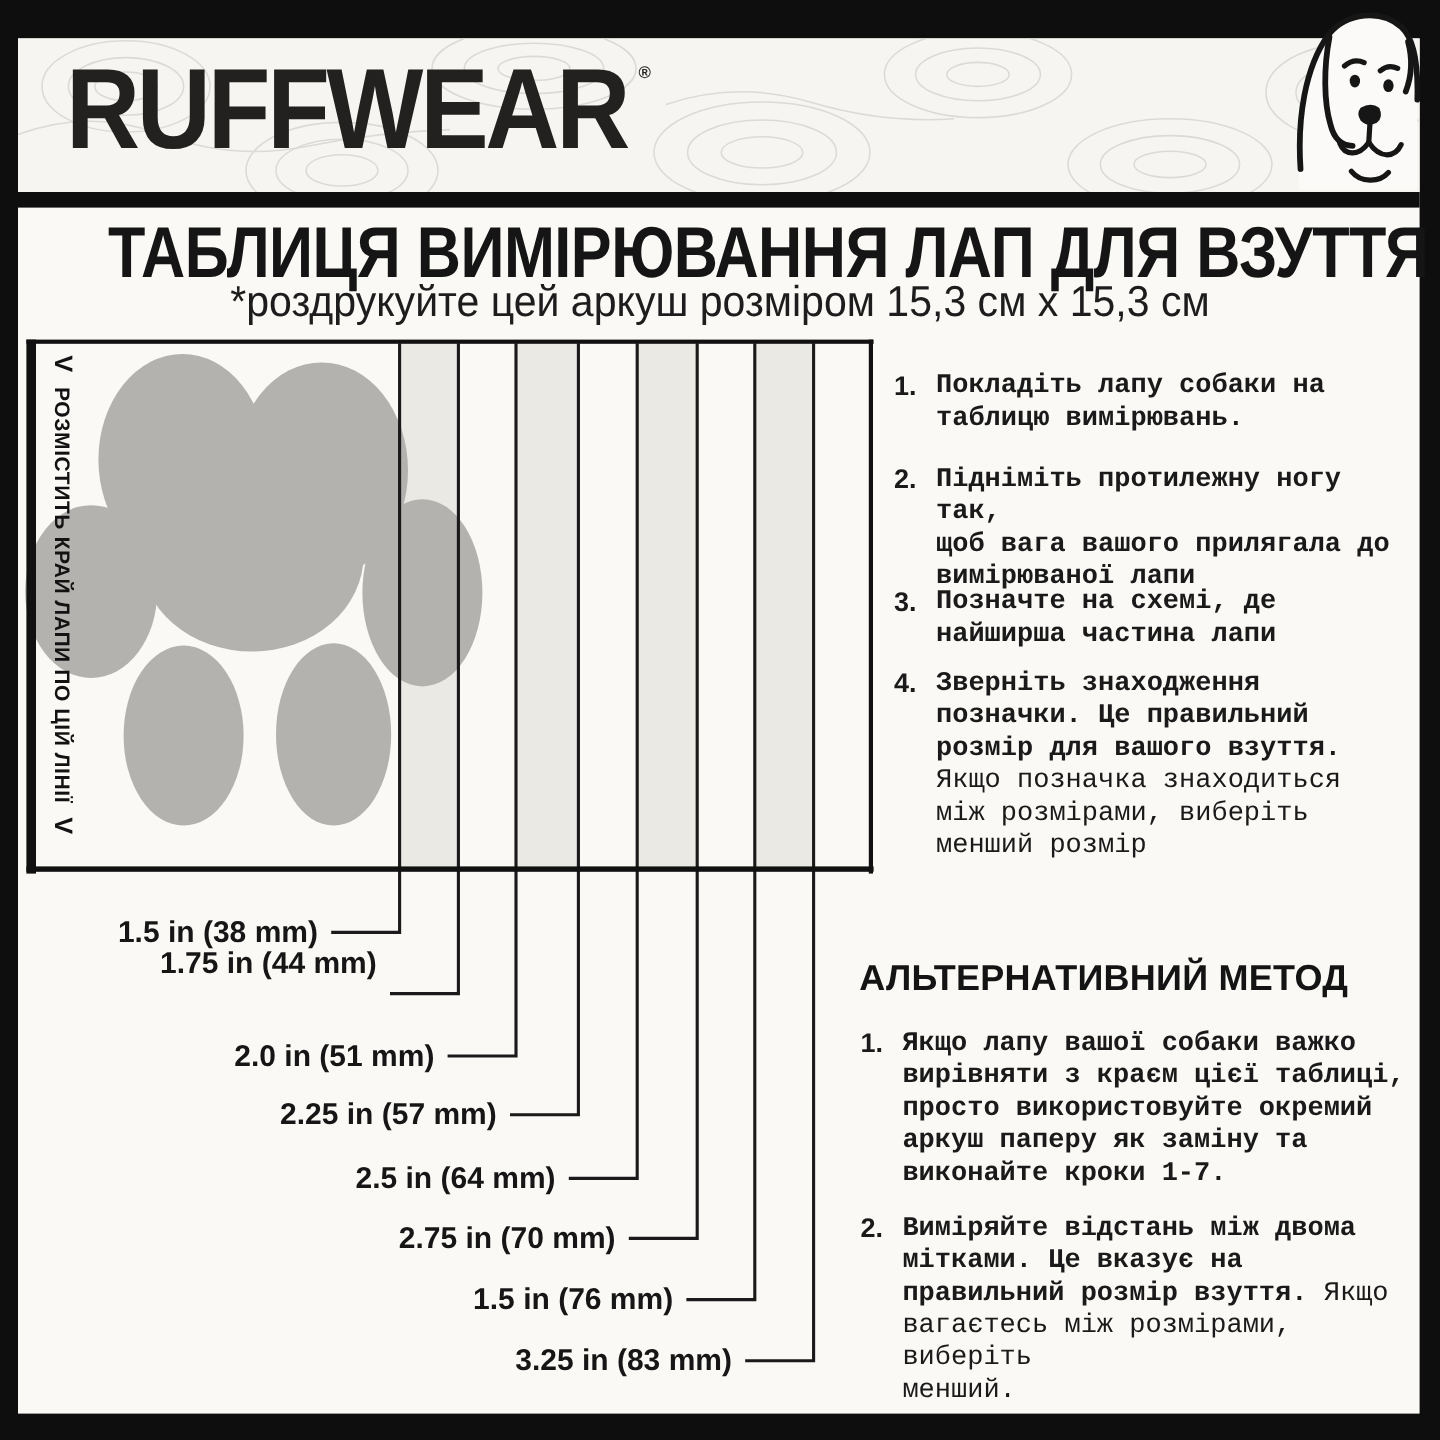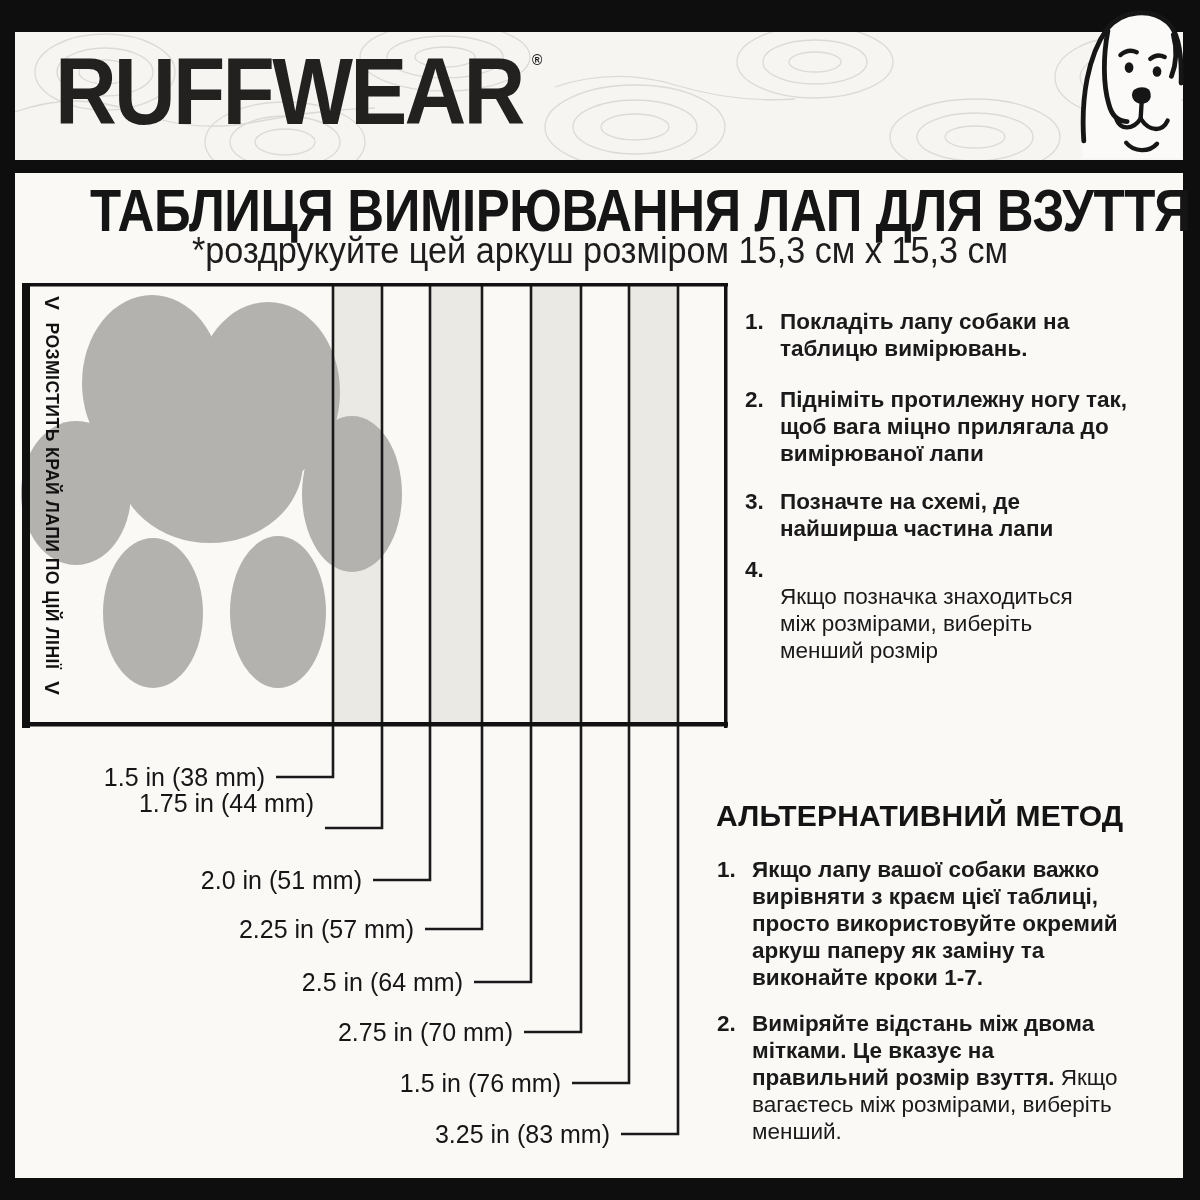--- a/index.html
+++ b/index.html
@@ -30,28 +30,28 @@
   #diagram-svg{left:0;top:0;width:1200px;height:1200px;pointer-events:none;}
   #edge-label{left:34px;top:296px;height:418px;width:30px;writing-mode:vertical-rl;
               font-size:17.5px;font-weight:bold;letter-spacing:.5px;color:#121212;
               white-space:nowrap;}
   #edge-label .arr{display:inline-block;font-size:21px;}
   #edge-label .arr.first{margin-bottom:12px;}
   #edge-label .arr.last{margin-top:12px;}
 
   .size-label{position:absolute;height:34px;line-height:34px;text-align:right;
               font-size:25px;white-space:nowrap;color:#161616;}
-  .size-label b{font-weight:normal;text-align:right;}
-  .size-label span{font-weight:400;text-align:right;}
+  .size-label b{font-weight:bold;text-align:right;}
+  .size-label span{font-weight:700;text-align:right;}
 
   
   .step{position:absolute;display:grid;grid-template-columns:35px 1fr;
         font-size:22.5px;line-height:27px;}
   .step .num{font-weight:bold;}
-  .step .txt{white-space:pre-line;}
+  .step .txt{white-space:pre-line;font-family:Liberation Mono, monospace;}
   .step .txt b{font-weight:bold;}
   .step .txt span{font-weight:400;}
   #alt-heading{left:716px;top:799px;font-size:30px;font-weight:bold;letter-spacing:.2px;
                color:#141414;white-space:nowrap;}
 </style>
 </head>
 <body>
 
 <div id="paper" class="abs"></div>
 
@@ -158,31 +158,33 @@
 <div class="size-label" style="left:0;top:1117px;width:610px"><b>3.25 in</b> <span>(83 mm)</span></div>
 
 <div class="step" style="left:745px;top:308px;width:430px">
   <span class="num">1.</span>
   <span class="txt"><b>Покладіть лапу собаки на
 таблицю вимірювань.</b><span></span></span>
 </div>
 <div class="step" style="left:745px;top:386px;width:430px">
   <span class="num">2.</span>
   <span class="txt"><b>Підніміть протилежну ногу так,
-щоб вага міцно прилягала до
+щоб вага вашого прилягала до
 вимірюваної лапи</b><span></span></span>
 </div>
 <div class="step" style="left:745px;top:488px;width:430px">
   <span class="num">3.</span>
   <span class="txt"><b>Позначте на схемі, де
 найширша частина лапи</b><span></span></span>
 </div>
 <div class="step" style="left:745px;top:556px;width:430px">
   <span class="num">4.</span>
-  <span class="txt"><span>
+  <span class="txt"><b>Зверніть знаходження
+позначки. Це правильний
+розмір для вашого взуття.</b><span>
 Якщо позначка знаходиться
 між розмірами, виберіть
 менший розмір</span></span>
 </div>
 
 <div id="alt-heading" class="abs">АЛЬТЕРНАТИВНИЙ МЕТОД</div>
 <div class="step" style="left:717px;top:856px;width:460px">
   <span class="num">1.</span>
   <span class="txt"><b>Якщо лапу вашої собаки важко
 вирівняти з краєм цієї таблиці,

